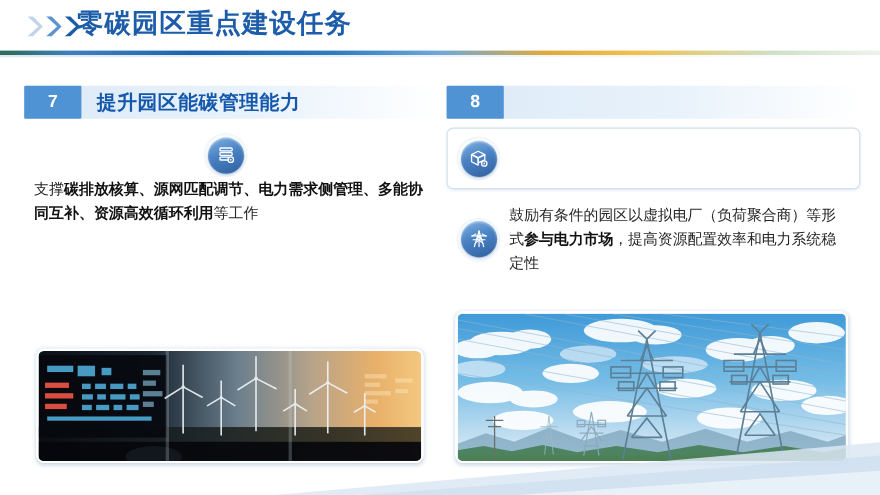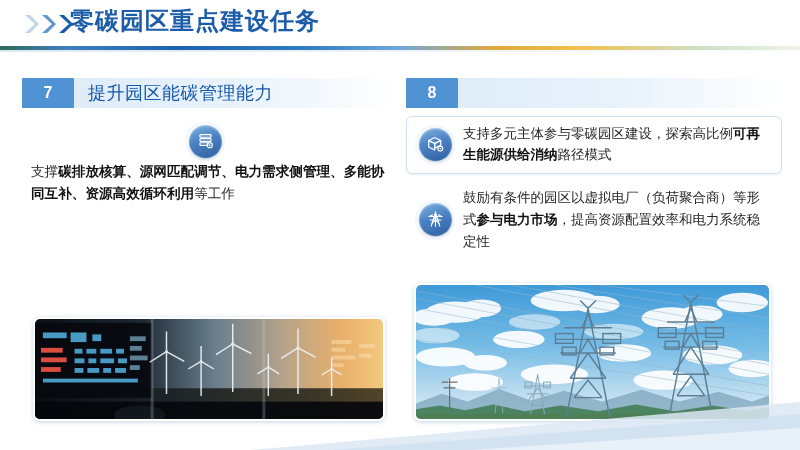--- a/index.html
+++ b/index.html
@@ -120,21 +120,21 @@
     align-items: center;
     justify-content: center;
     border-radius: 1px;
   }
   .sec-title {
     position: relative;
     padding-left: 14px;
     display: flex;
     align-items: center;
     font-size: 18px;
-    font-weight: normal;
+    font-weight: bold;
     color: #1558ab;
     letter-spacing: .5px;
     white-space: nowrap;
   }
 
   
   .card {
     position: relative;
     margin-top: 8px;
     background: #ffffff;
@@ -266,23 +266,20 @@
       <div class="icon-wrap">
         <div class="icon-circle">
           <svg width="19" height="19" viewBox="0 0 24 24" aria-hidden="true">
             <path d="M11 3.2 L18.6 7 L11 10.8 L3.4 7 Z" fill="none" stroke="#ffffff" stroke-width="1.5" stroke-linejoin="round"></path>
             <path d="M3.4 7 L3.4 15.2 L11 19 L11 10.8 Z" fill="none" stroke="#ffffff" stroke-width="1.5" stroke-linejoin="round"></path>
             <path d="M18.6 7 L18.6 13 L11 16.6 L11 10.8 Z" fill="none" stroke="#ffffff" stroke-width="1.5" stroke-linejoin="round"></path>
             <circle cx="18" cy="17.2" r="3.1" fill="none" stroke="#ffffff" stroke-width="1.5"></circle>
             <circle cx="18" cy="17.2" r="1" fill="#ffffff"></circle>
           </svg>
         </div>
-      </div>
-      <div class="card-text">
-        <span>支持多元主体参与零碳园区建设，探索高比例</span><b>可再生能源供给消纳</b><span>路径模式</span>
       </div>
     </div>
 
     <div class="card plain" style="padding-top:4px;">
       <div class="icon-wrap">
         <div class="icon-circle">
           <svg width="19" height="19" viewBox="0 0 24 24" aria-hidden="true">
             <g stroke="#ffffff" stroke-width="1.35" stroke-linecap="round" fill="none">
               <path d="M12 2.6 L12 20.4"></path>
               <path d="M12 2.6 L6.6 20.4"></path>

